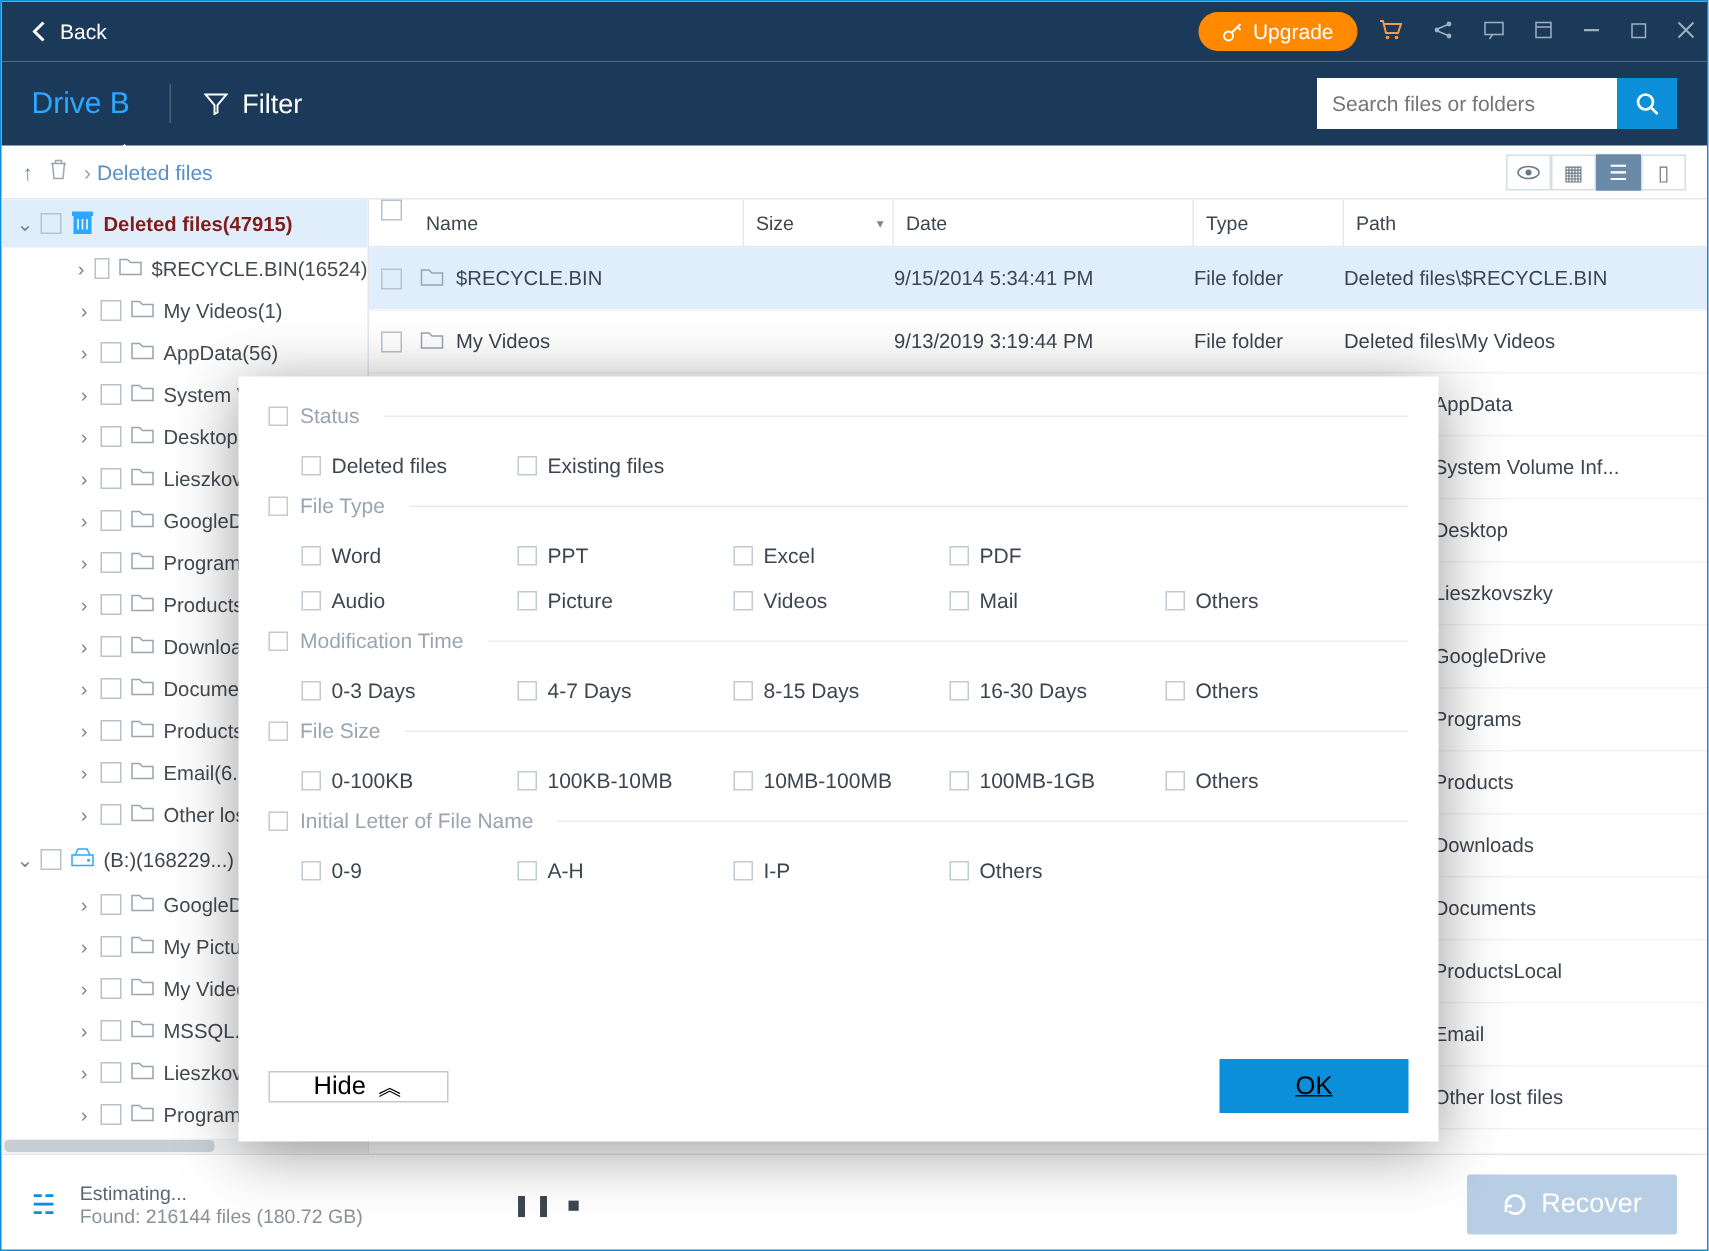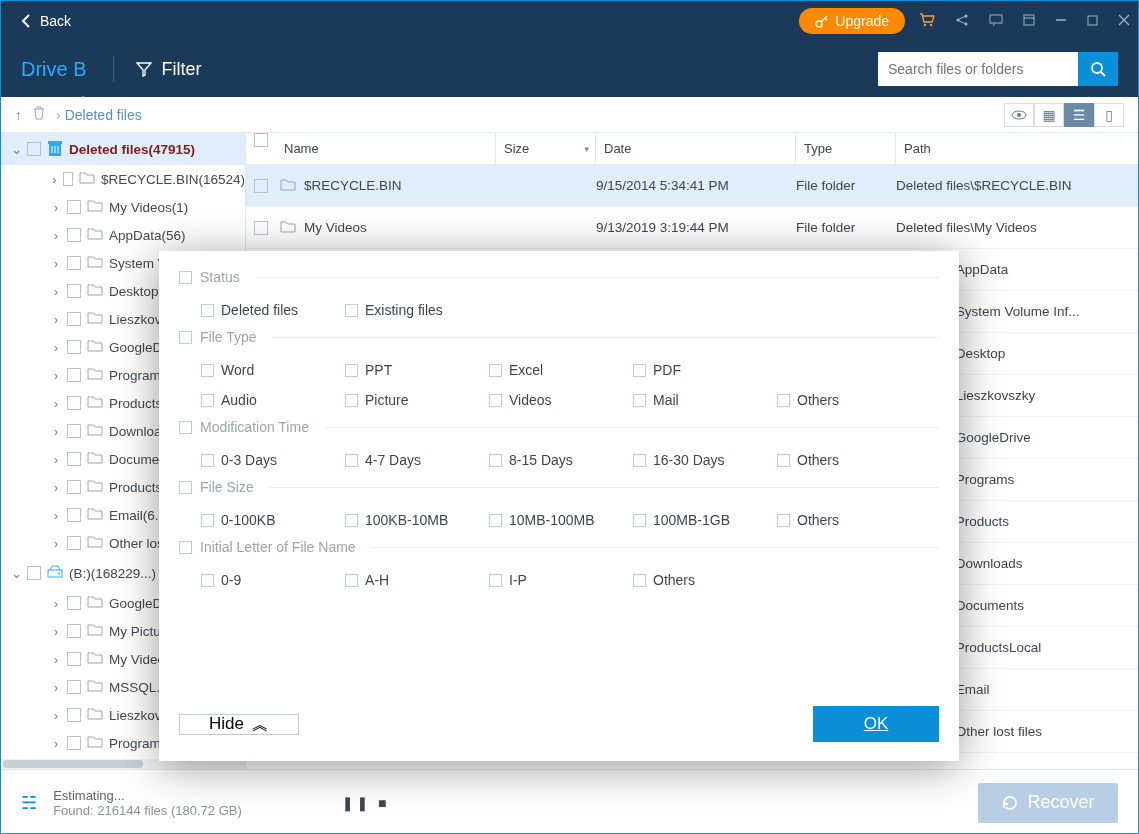--- a/index.html
+++ b/index.html
@@ -65,21 +65,21 @@
 .modal .mhead .mclose{margin-left:auto;cursor:pointer;color:#b8c4d0;font-size:16px;}
 .modal .mbody{flex:1;padding:18px 20px 0;font-size:14px;color:#4a525a;overflow:hidden;}
 .modal .grp{margin-bottom:4px;}
 .modal .gtitle{display:flex;align-items:center;gap:8px;color:#9aa5b0;margin-bottom:10px;position:relative;justify-content:flex-end;}
 .modal .gtitle::after{content:"";flex:1;height:1px;background:#e8ecf0;margin-left:8px;}
 .modal .gck{width:13px;height:13px;border:1px solid #c2cad2;cursor:pointer;}
 .modal .opts{display:flex;flex-wrap:wrap;padding-left:22px;}
 .modal .opt{display:flex;align-items:center;gap:7px;width:144px;height:30px;color:#3d4650;cursor:pointer;}
 .modal .mfoot{height:74px;display:flex;align-items:center;padding:0 20px;}
 .modal .hide-btn{width:120px;height:21px;border:1px solid #c2cad2;display:flex;align-items:center;justify-content:center;gap:8px;font-size:17px;cursor:pointer;}
-.modal .ok-btn{margin-left:auto;width:126px;height:36px;background:#0a8fd8;color:#ffffff;display:flex;align-items:center;justify-content:center;font-size:17px;cursor:pointer;text-decoration:underline;}
+.modal .ok-btn{margin-left:auto;width:126px;height:36px;background:#0a8fd8;color:#000000;display:flex;align-items:center;justify-content:center;font-size:17px;cursor:pointer;text-decoration:underline;}
 svg{display:inline-block;}
 </style>
 </head>
 <body>
 
 <div class="titlebar">
   <div class="back">
     <svg width="9" height="14" viewBox="0 0 9 14">
         <path d="M8 1L2 7l6 6" stroke="#fff" stroke-width="2" fill="none"></path>
       </svg>

